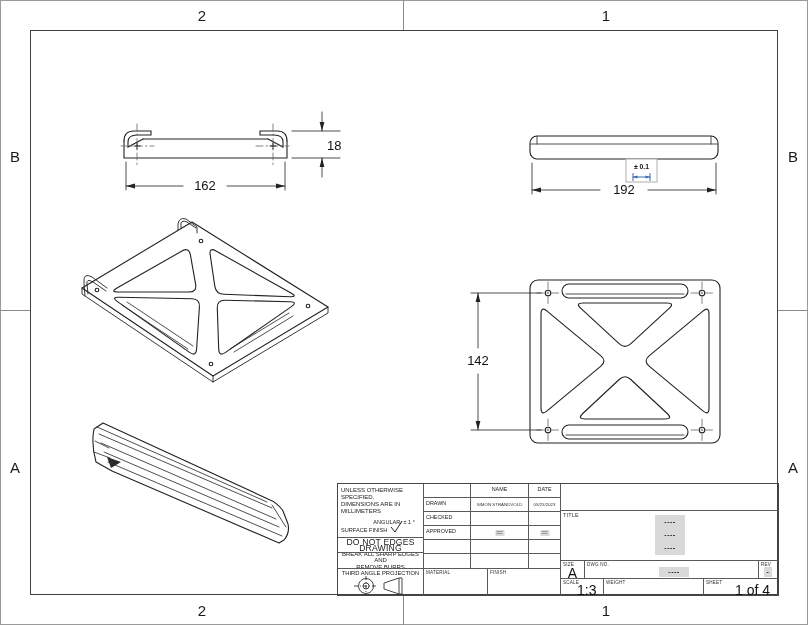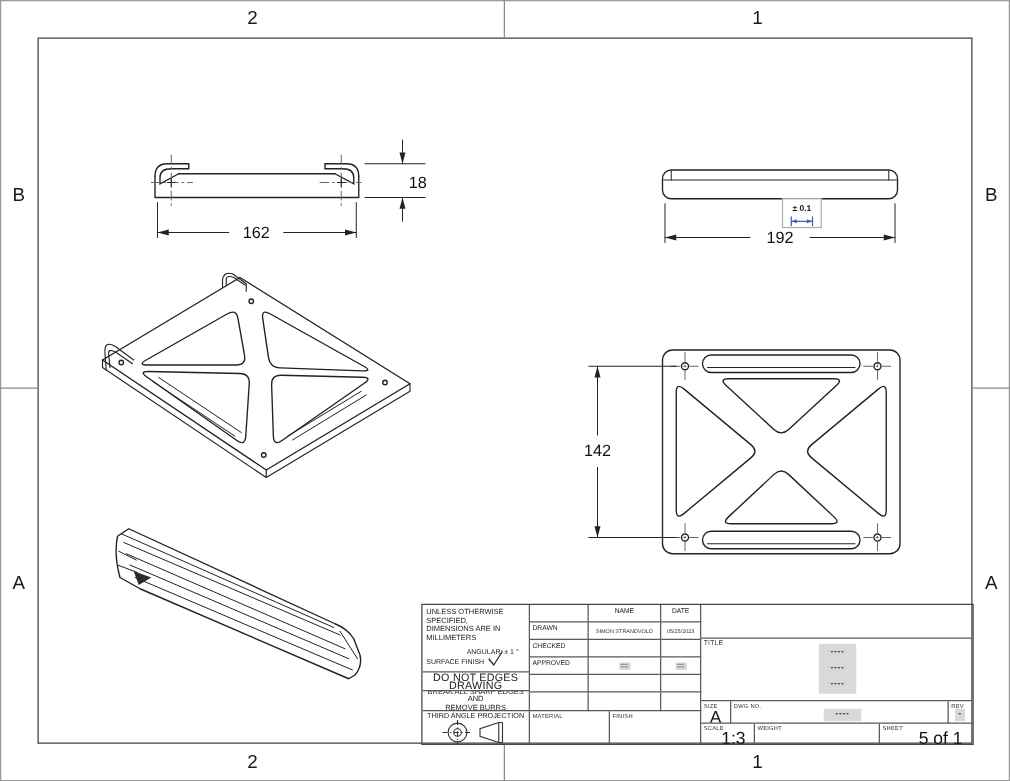--- a/index.html
+++ b/index.html
@@ -267,16 +267,16 @@
 
     <div class="cell nb" style="left:223px;top:95px;width:43px;height:16px;">
       <span class="lbl">SCALE</span>
       <span class="big9" style="position:absolute;left:16px;top:3px;">1:3</span>
     </div>
     <div class="cell nb" style="left:266px;top:95px;width:100px;height:16px;">
       <span class="lbl">WEIGHT</span>
     </div>
     <div class="cell nb nr" style="left:366px;top:95px;width:74px;height:16px;">
       <span class="lbl">SHEET</span>
-      <span class="big9" style="position:absolute;left:31px;top:3px;">5 of 1</span>
+      <span class="big9" style="position:absolute;left:31px;top:3px;">1 of 4</span>
     </div>
   </div>
 </div>
 
 </body></html>

